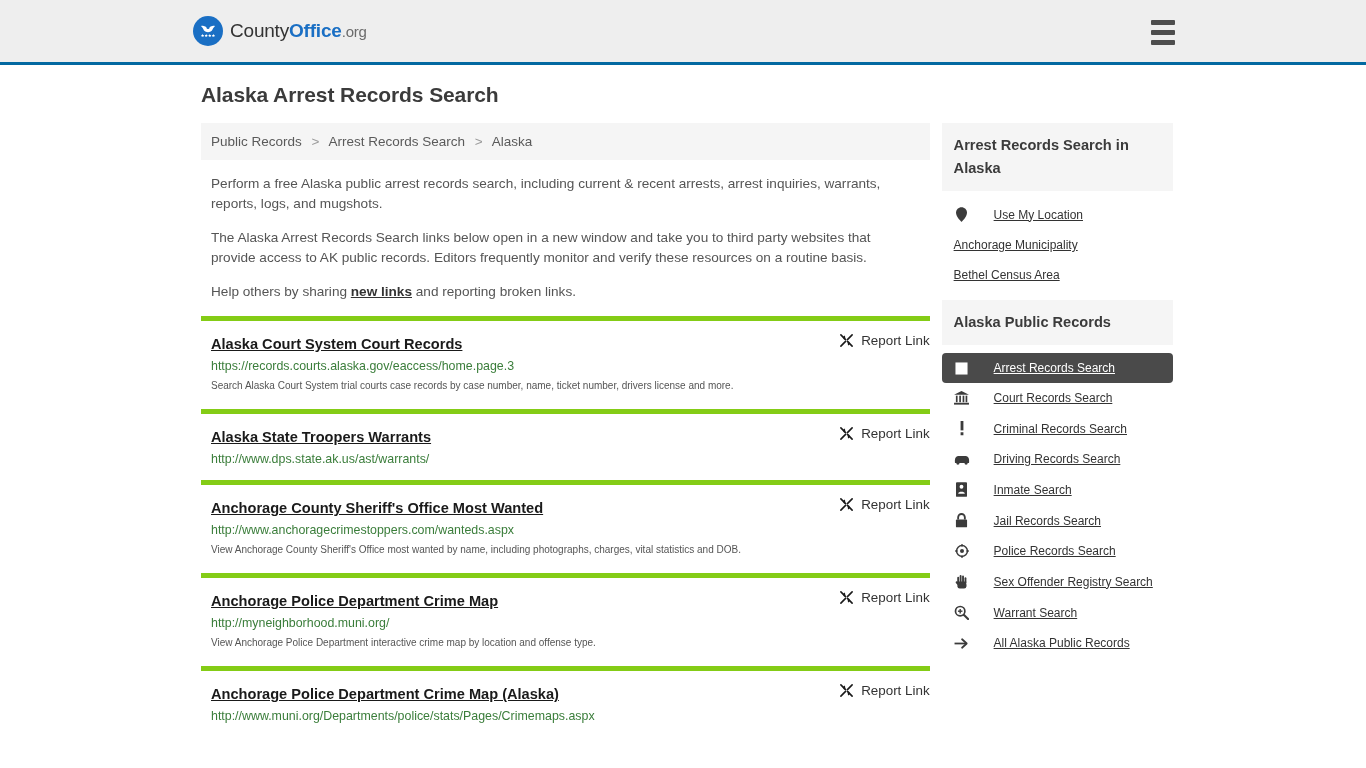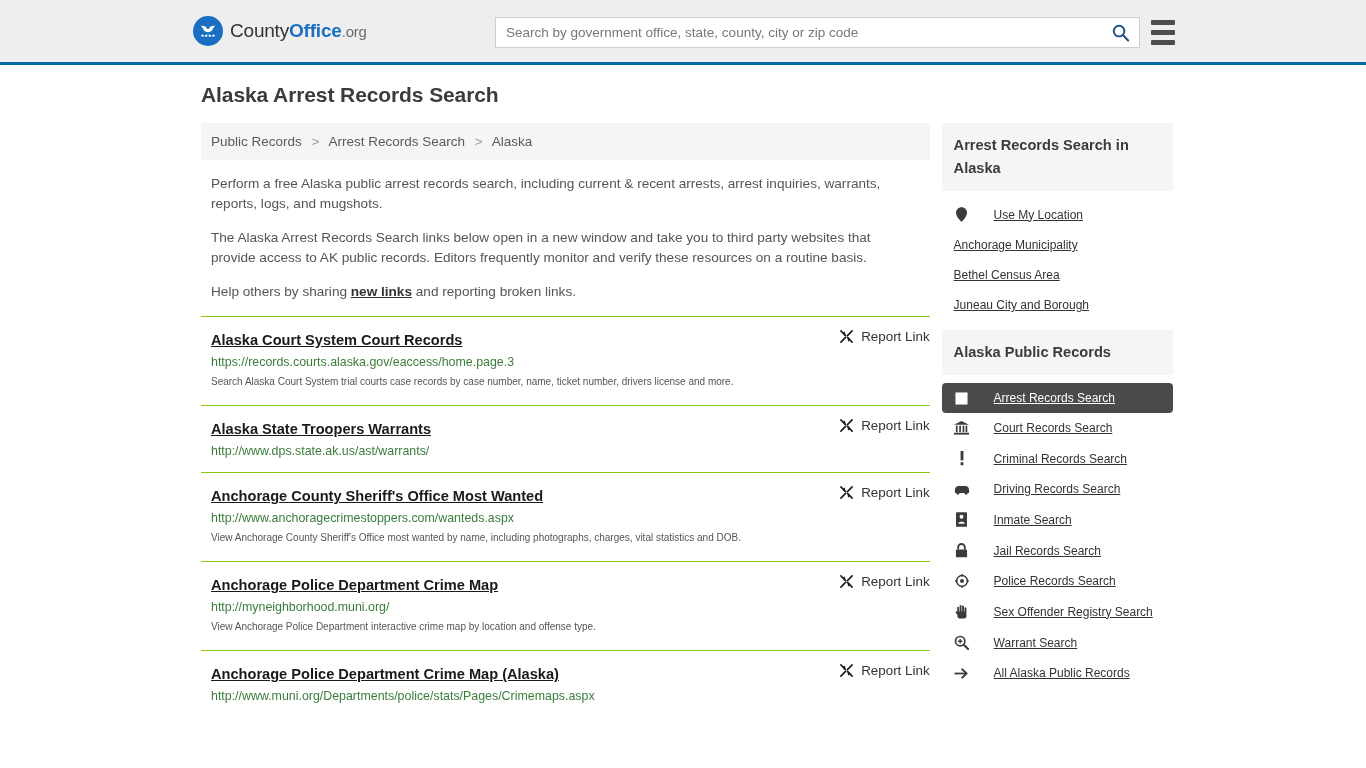--- a/index.html
+++ b/index.html
@@ -119,21 +119,21 @@
     font-size: 13.6px;
     line-height: 20px;
     color: #555555;
     margin: 0 0 14px 10px;
     max-width: 705px;
   }
   .intro a { color: #333; text-decoration: underline; font-weight: 600; }
 
   
   .result {
-    border-top: 1px solid #84cc16;
+    border-top: 5px solid #84cc16;
     padding: 14px 0 12px 10px;
     position: relative;
   }
   .result:first-of-type { border-top: 1px solid #e3e3e3; }
   .result-title {
     font-size: 14.6px;
     font-weight: bold;
     color: #1a1a1a;
     text-decoration: underline;
     display: inline-block;
@@ -214,29 +214,20 @@
           <polygon points="14.8,16 15.3,17 16.4,17.1 15.6,17.9 15.8,19 14.8,18.4 13.8,19 14,17.9 13.2,17 14.3,17"></polygon>
           <polygon points="18.4,16 18.9,17 20,17.1 19.2,17.9 19.4,19 18.4,18.4 17.4,19 17.6,17.9 16.8,17 17.9,17"></polygon>
         </g>
       </svg>
     </span>
     <span class="brand-text">
       <span class="t1">County</span><span class="t2">Office</span><span class="t3">.org</span>
     </span>
   </a>
 
-  <div class="search-wrap">
-    <input class="search-input" type="text" placeholder="Search by government office, state, county, city or zip code" style="">
-    <button class="search-btn">
-      <svg width="19" height="19" viewBox="0 0 20 20">
-        <circle cx="8.5" cy="8.5" r="5.6" fill="none" stroke="#1a4e80" stroke-width="2"></circle>
-        <line x1="12.8" y1="12.8" x2="18" y2="18.4" stroke="#1a4e80" stroke-width="2.2" stroke-linecap="round"></line>
-      </svg>
-    </button>
-  </div>
 
   <div class="hamburger">
     <span></span>
     <span></span>
     <span></span>
   </div>
 </div>
 
 <div class="page">
 
@@ -359,23 +350,20 @@
           </a>
 
           <a class="side-link no-ico" href="#">
             <span class="lbl">Anchorage Municipality</span>
           </a>
 
           <a class="side-link no-ico" href="#">
             <span class="lbl">Bethel Census Area</span>
           </a>
 
-          <a class="side-link no-ico" href="#">
-            <span class="lbl">Juneau City and Borough</span>
-          </a>
         </div>
       </div>
 
       <div class="panel">
         <div class="panel-head">Alaska Public Records</div>
         <div class="panel-body">
 
           <a class="side-link active" href="#">
             <span class="ico">
               <svg width="13" height="13" viewBox="0 0 14 14">

